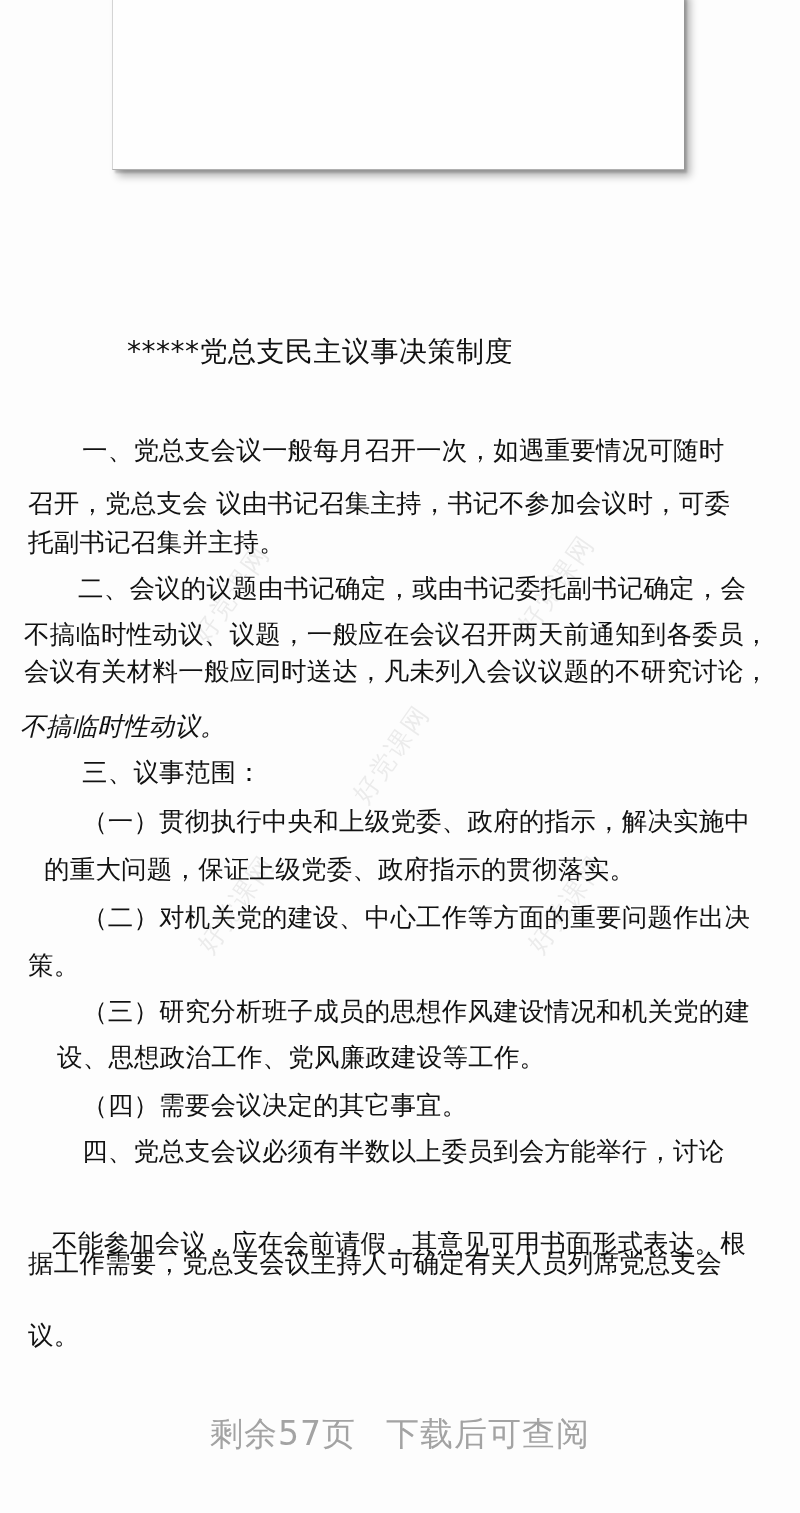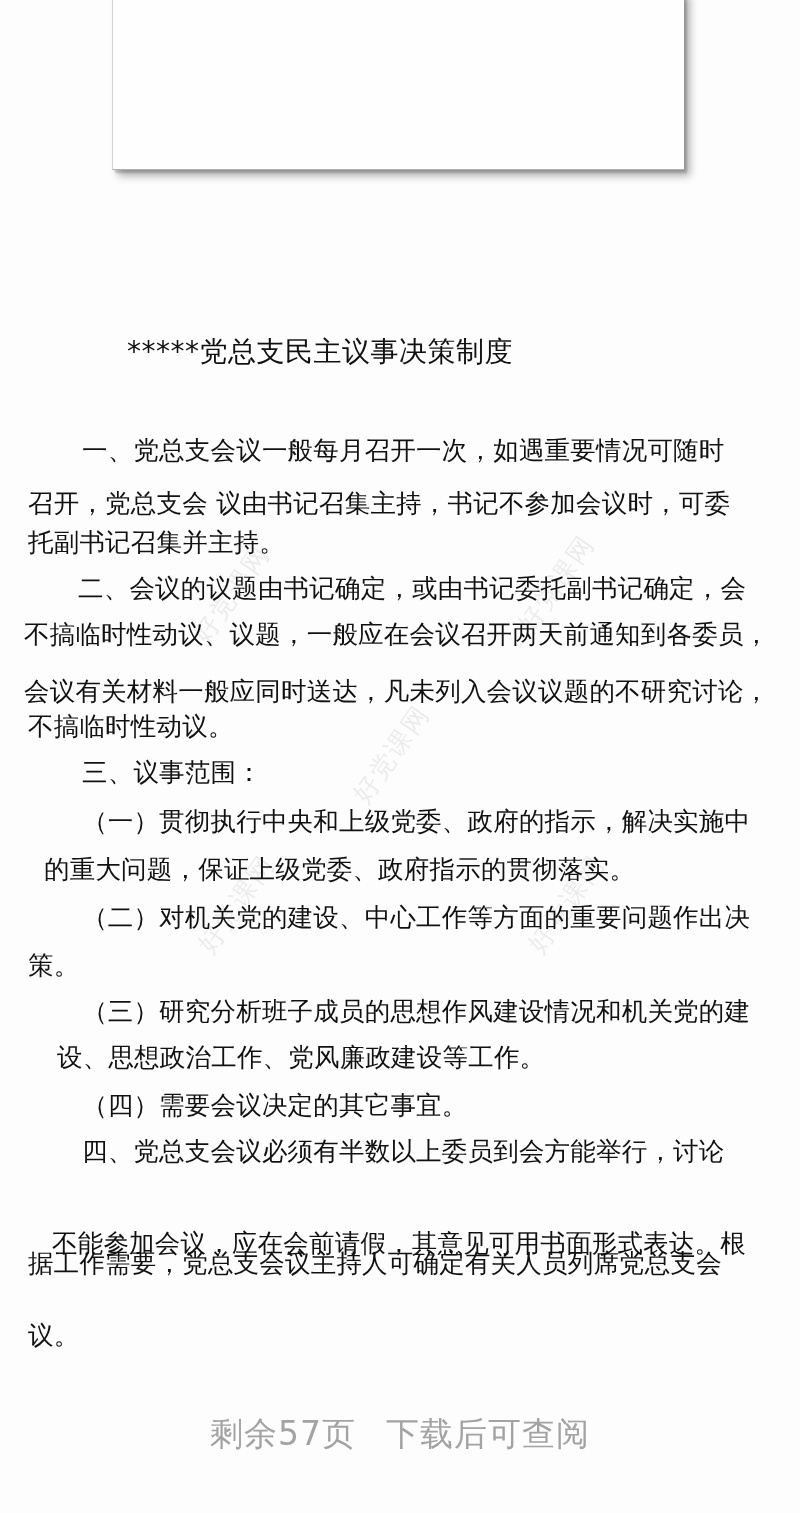--- a/index.html
+++ b/index.html
@@ -94,22 +94,22 @@
   <div class="watermark" style="left:520px; top:640px;">好党课网</div>
 
   <div class="doc-title">*****党总支民主议事决策制度</div>
 
   <div class="line indent" style="top:133px;">一、党总支会议一般每月召开一次，如遇重要情况可随时</div>
   <div class="line" style="top:179px;margin-top:7px;">召开，党总支会  议由书记召集主持，书记不参加会议时，可委</div>
   <div class="line" style="top:225px;">托副书记召集并主持。</div>
 
   <div class="line indent" style="top:271px; left:78px;">二、会议的议题由书记确定，或由书记委托副书记确定，会</div>
   <div class="line" style="top:317px; left:24px;">不搞临时性动议、议题，一般应在会议召开两天前通知到各委员，</div>
-  <div class="line" style="top:374px; left:24px;">会议有关材料一般应同时送达，凡未列入会议议题的不研究讨论，</div>
-  <div class="line" style="top:409px; left:28px;">不搞临时性动议。</div>
+  <div class="line" style="top:354px; left:24px;">会议有关材料一般应同时送达，凡未列入会议议题的不研究讨论，</div>
+  <div class="line" style="top:409px; left:20px;font-style:italic;">不搞临时性动议。</div>
 
   <div class="line indent" style="top:455px;">三、议事范围：</div>
   <div class="line indent" style="top:504px;">（一）贯彻执行中央和上级党委、政府的指示，解决实施中</div>
   <div class="line" style="top:552px;margin-left:16px;">的重大问题，保证上级党委、政府指示的贯彻落实。</div>
   <div class="line indent" style="top:600px;">（二）对机关党的建设、中心工作等方面的重要问题作出决</div>
   <div class="line" style="top:648px;">策。</div>
   <div class="line indent" style="top:694px;">（三）研究分析班子成员的思想作风建设情况和机关党的建</div>
   <div class="line" style="top:740px;margin-left:29px;">设、思想政治工作、党风廉政建设等工作。</div>
   <div class="line indent" style="top:788px;">（四）需要会议决定的其它事宜。</div>
 

